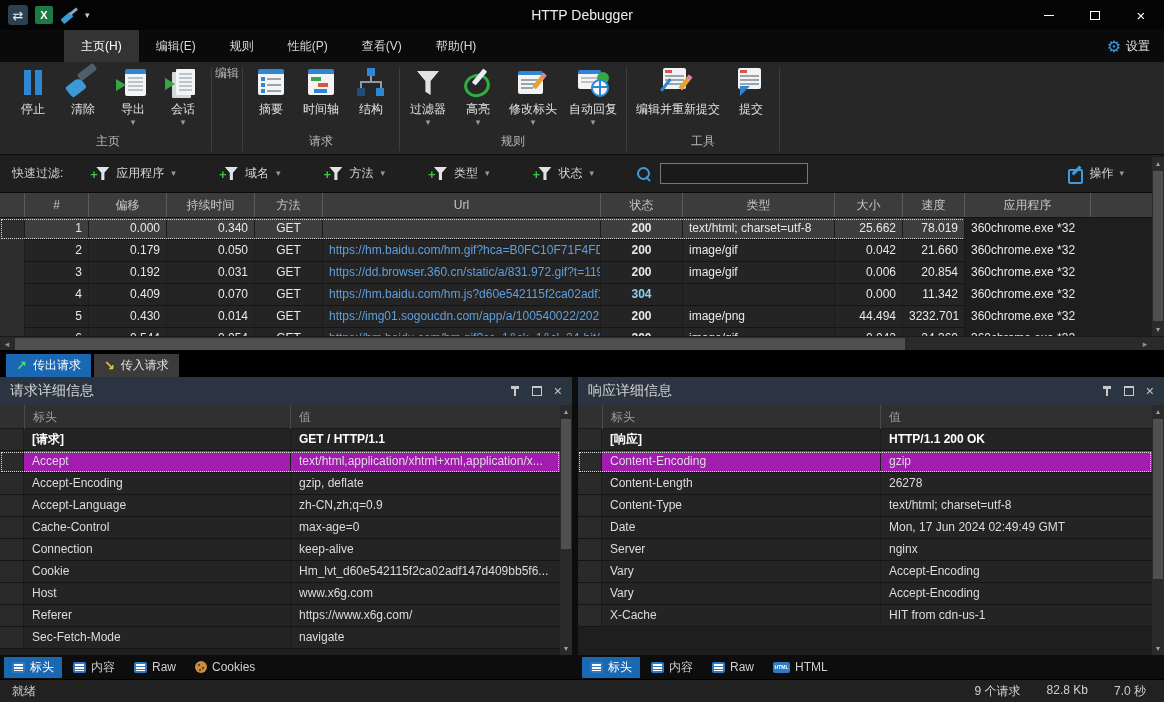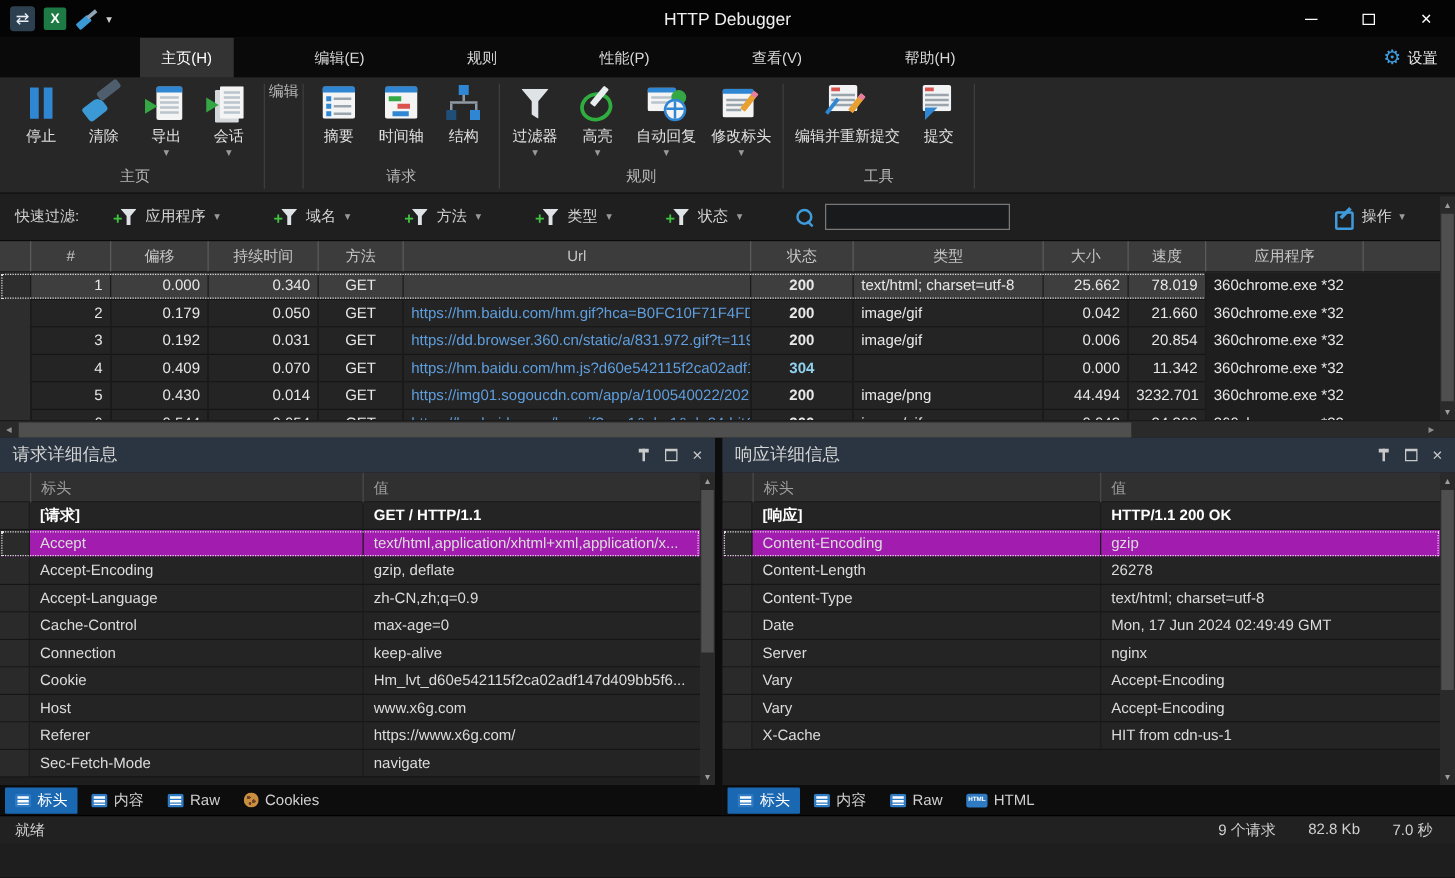--- a/index.html
+++ b/index.html
@@ -17,21 +17,21 @@
   .qcaret{color:#cfcfcf;font-size:9px;}
   .wtitle{position:absolute;left:0;right:0;text-align:center;color:#f0f0f0;font-size:14px;pointer-events:none;}
   .winbtns{margin-left:auto;display:flex;height:30px;}
   .wbtn{width:46px;height:30px;display:flex;align-items:center;justify-content:center;color:#fff;}
   .min-glyph{width:10px;height:1px;background:#fff;display:block;}
   .max-glyph{width:10px;height:9px;border:1px solid #fff;display:block;}
   .close-glyph{font-size:15px;line-height:1;color:#fff;}
 
   
   .menubar{height:32px;background:#0a0a0a;display:flex;align-items:stretch;padding-left:64px;}
-  .mitem{padding:0 17px;line-height:32px;color:#d8d8d8;cursor:default;margin-left:48px;}
+  .mitem{padding:0 17px;line-height:32px;color:#d8d8d8;cursor:default;}
   .mitem.active{background:#333333;color:#ffffff;}
   .settings{margin-left:auto;display:flex;align-items:center;gap:5px;padding-right:14px;color:#e8e8e8;}
   .gear-icon::before{content:"⚙";color:#3f9bdb;font-size:16px;}
 
   
   .ribbon{height:93px;background:#272727;border-bottom:1px solid #0c0c0c;display:flex;padding:2px 4px 0 8px;}
   .rgroup{display:flex;flex-direction:column;}
   .rbtns{display:flex;flex:1;align-items:flex-start;}
   .rbtn{display:flex;flex-direction:column;align-items:center;padding:2px 6px 0 6px;text-align:right;}
   .rlbl{font-size:12px;color:#e0e0e0;white-space:nowrap;margin-top:1px;}
@@ -263,27 +263,27 @@
             <span class="ico ico-filter"></span>
             <span class="rlbl">过滤器</span>
             <span class="caret has-dd"></span>
           </div>
           <div class="rbtn">
             <span class="ico ico-highlight"></span>
             <span class="rlbl">高亮</span>
             <span class="caret has-dd"></span>
           </div>
           <div class="rbtn">
+            <span class="ico ico-modheaders"></span>
+            <span class="rlbl">修改标头</span>
+            <span class="caret has-dd"></span>
+          </div>
+          <div class="rbtn">
             <span class="ico ico-autoreply"></span>
             <span class="rlbl">自动回复</span>
-            <span class="caret has-dd"></span>
-          </div>
-          <div class="rbtn">
-            <span class="ico ico-modheaders"></span>
-            <span class="rlbl">修改标头</span>
             <span class="caret has-dd"></span>
           </div>
         </div>
       <div class="rgl">规则</div>
     </div>
     <div class="rsep"></div>
     <div class="rgroup">
       <div class="rbtns">
 
       <div class="rbtn">
@@ -448,20 +448,31 @@
     <span class="sarrow" style="left:0;top:0;">◂</span>
     <div class="hthumb"></div>
     <span class="sarrow" style="right:12px;top:0;">▸</span>
   </div>
   <div class="tbl-vscroll">
     <span class="varrow" style="top:0;">▴</span>
     <div class="vthumb" style="top:14px;height:150px;"></div>
     <span class="varrow" style="bottom:0;">▾</span>
   </div>
 
+  <div class="streamtabs">
+
+  <div class="stab active">
+        <span class="tico tico-out"></span>
+        <span>传出请求</span>
+      </div>
+      <div class="stab">
+        <span class="tico tico-in"></span>
+        <span>传入请求</span>
+      </div>
+    </div>
 
   <div class="panels">
 
     <div class="panel left">
       <div class="ptitle">
         <span>请求详细信息</span>
         <div class="ptools">
           <span class="pin-icon"></span>
           <span class="pmax-icon"></span>
           <span class="pclose-icon">×</span>

